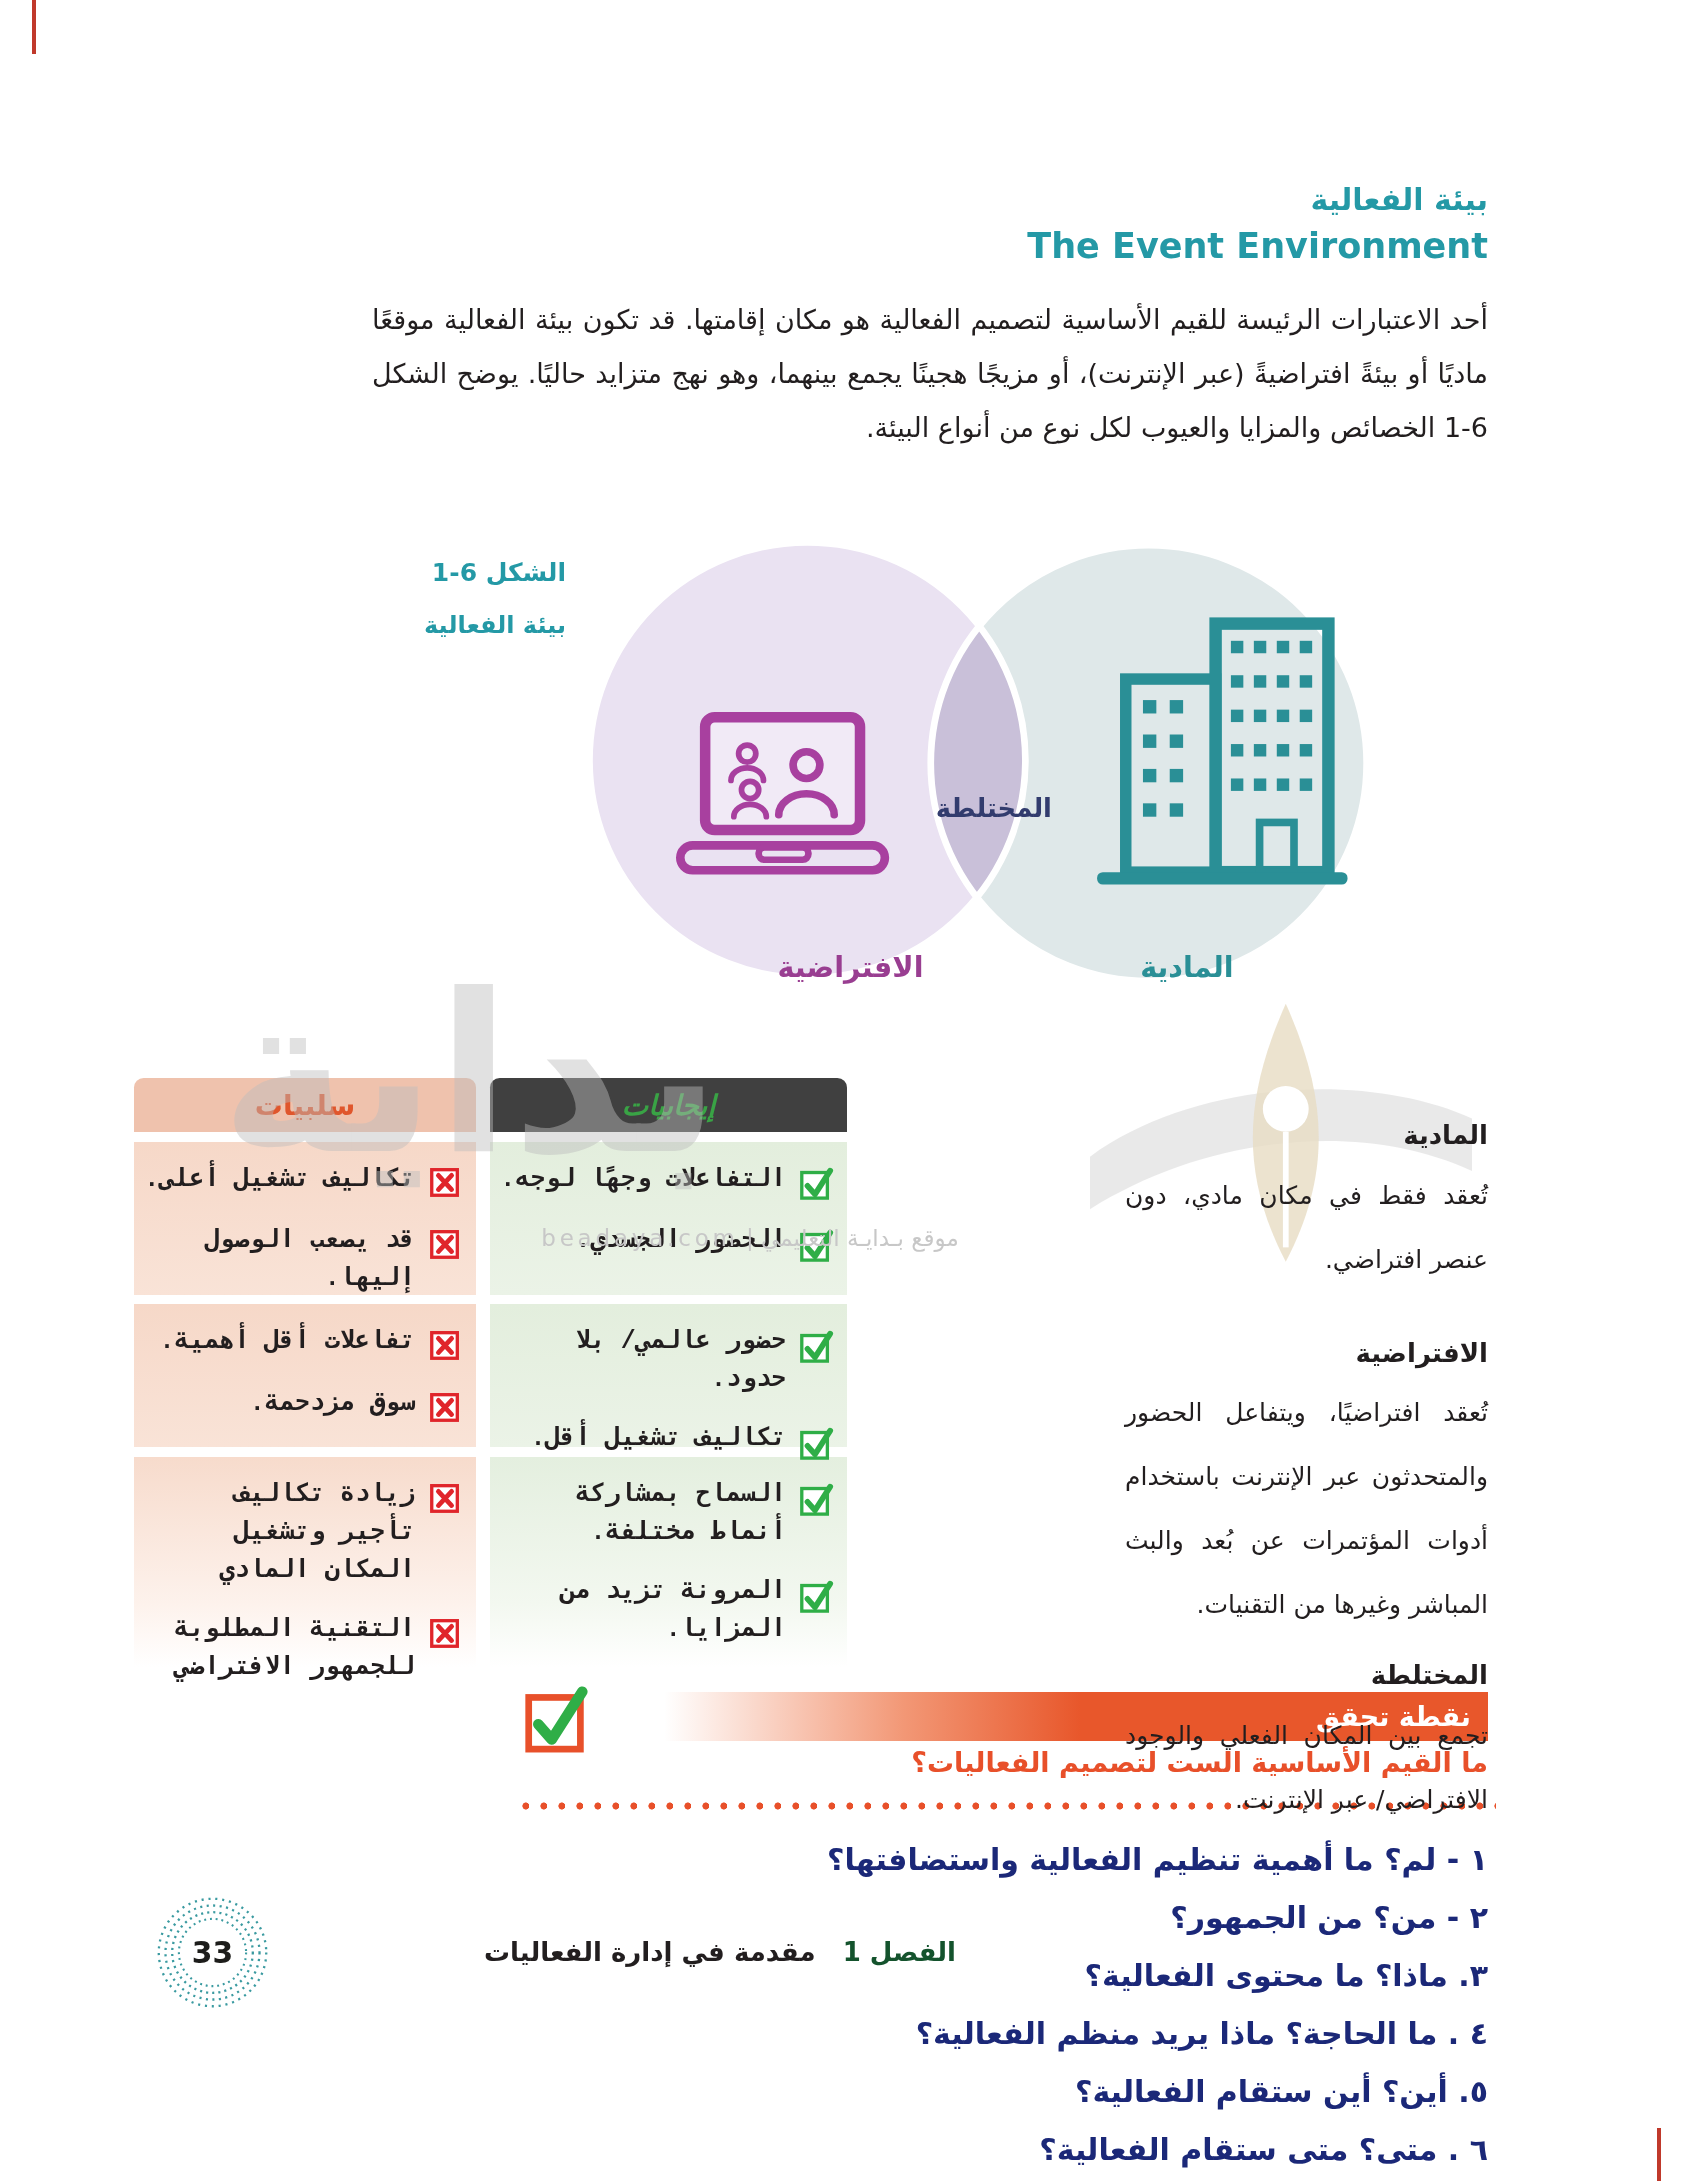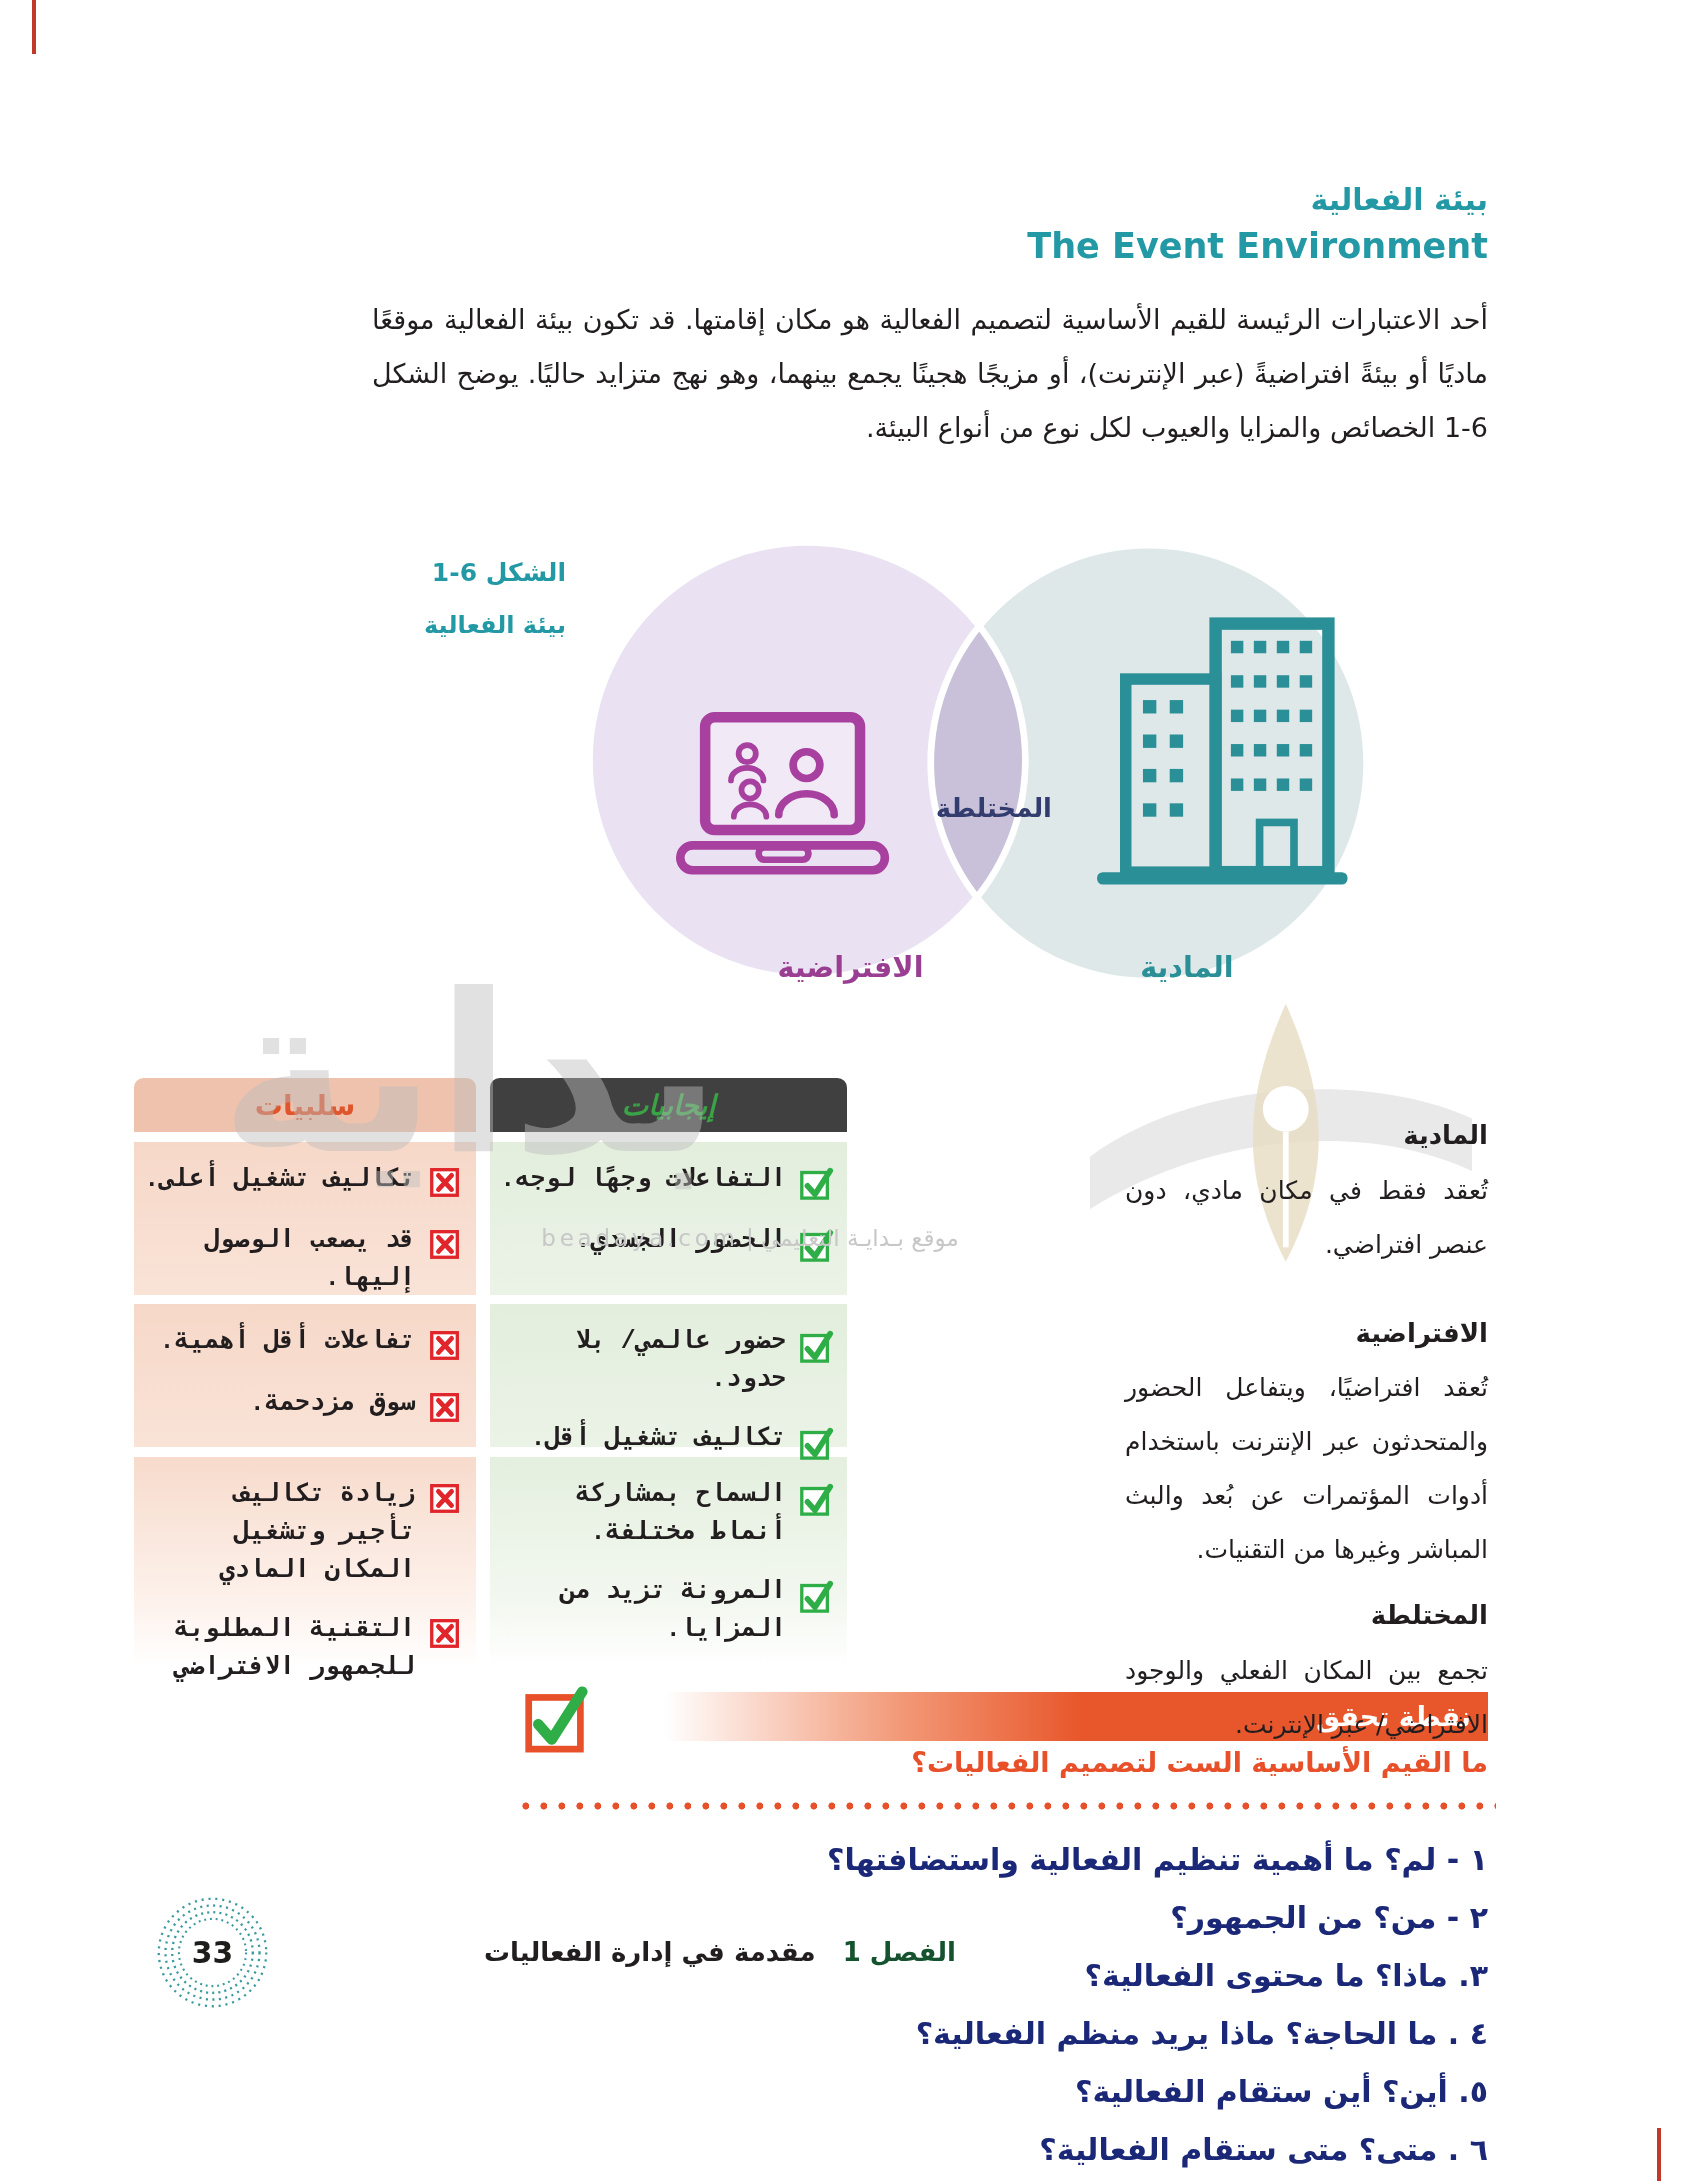--- a/index.html
+++ b/index.html
@@ -16,21 +16,21 @@
          text-align:justify;color:#221e1f;}
   
   .figlabel{right:1126px;top:547px;width:191px;direction:rtl;text-align:right;color:#2499a6;
             font-weight:bold;font-size:25px;line-height:52px;}
   
   .venn{left:535px;top:528px;z-index:2;}
   .venn text{font-family:"DejaVu Sans","Liberation Sans",sans-serif;font-weight:bold;}
   
   .envcol{right:204px;top:1116px;width:363px;direction:rtl;text-align:right;z-index:5;}
   .env-h{font-size:26px;font-weight:bold;line-height:38px;margin:0 0 9.6px;}
-  .env-b{font-size:25px;line-height:54px;text-align:justify;margin:0;}
+  .env-b{font-size:25px;line-height:64px;text-align:justify;margin:0;}
   .mb44{margin-bottom:42px;} .mb20{margin-bottom:19px;}
   
   .cmp{left:134px;top:1078px;width:712px;z-index:3;}
   .t-col{position:absolute;top:0;}
   .t-col.neg{left:0;width:342px;} .t-col.pos{left:356px;width:357px;}
   .t-head{height:54px;border-radius:9.6px 9.6px 0 0;display:flex;align-items:center;justify-content:center;
           font-weight:bold;font-size:28px;}
   .neg .t-head{background:#efc2ad;color:#e0562c;} .pos .t-head{background:#404040;color:#39a345;font-style:italic;}
   .t-sec{margin-top:9.6px;padding:19px 13.4px 0 7.6px;box-sizing:border-box;font-family:Liberation Mono, monospace;}
   .neg .sA{height:153px;background:linear-gradient(180deg,#f6d8c8,#f9e3d7);}

